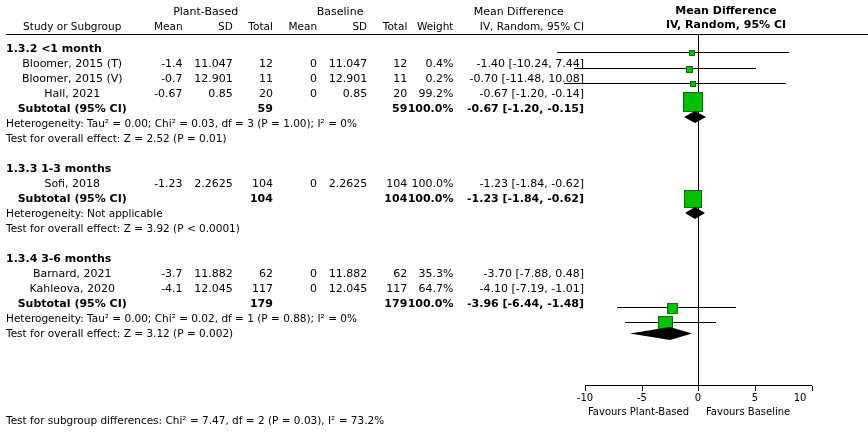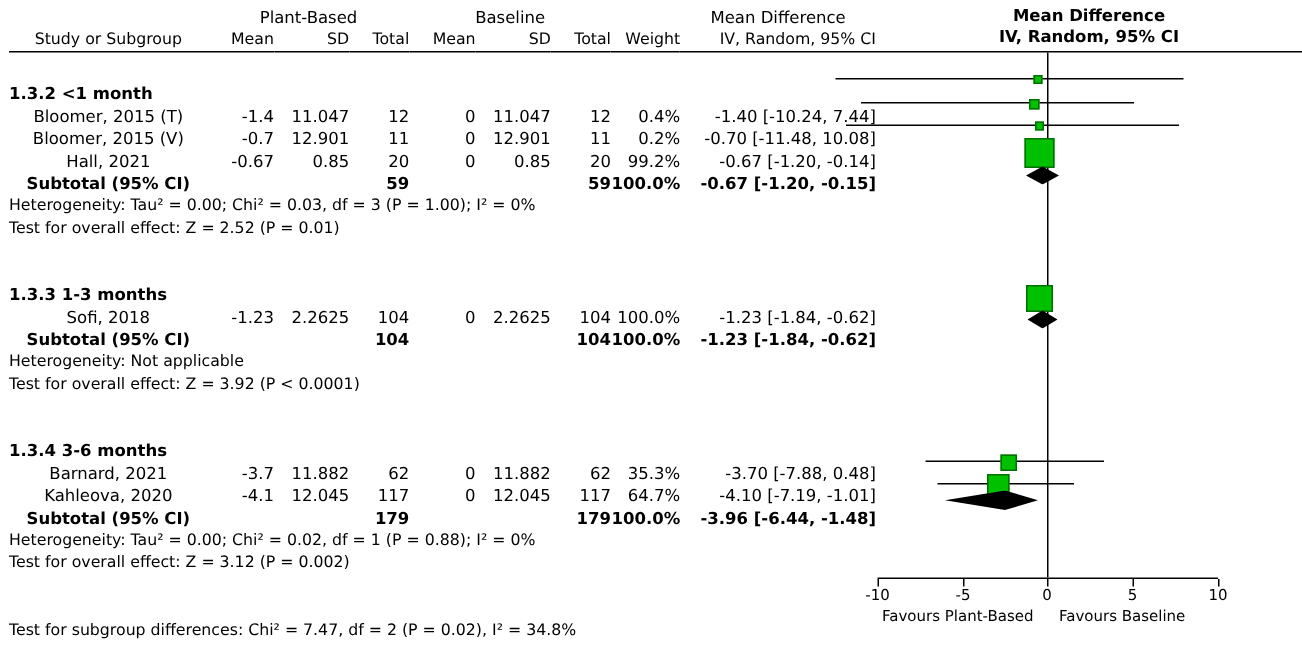--- a/index.html
+++ b/index.html
@@ -51,21 +51,21 @@
     border-bottom: 1px solid #000;
   }
   .c-study { width: 132px; text-align: center; }
   .c-num   { text-align: right; }
   .w-mean  { width: 44px; }
   .w-sd    { width: 50px; margin-top: 25px; }
   .w-tot   { width: 40px; }
   .w-wt    { width: 46px; }
   .c-ci    { text-align: right; width: 130px; padding-right: 2px;}
   .row-sub td { font-weight: bold; }
-  .grp-label td { font-weight: bold; padding-top: 20px; }
+  .grp-label td { font-weight: bold; padding-top: 6px; }
   .spacer td { height: 9px; }
   .note { font-size: 10.5px; line-height: 15px; white-space: nowrap; }
 
   
   #plot {
     position: absolute;
     left: 584px;
     top: 0;
     width: 284px;
     height: 432px;
@@ -273,21 +273,21 @@
     </tr>
     <tr>
       <td class="note" colspan="9">Heterogeneity: Tau² = 0.00; Chi² = 0.02, df = 1 (P = 0.88); I² = 0%</td>
     </tr>
     <tr>
       <td class="note" colspan="9">Test for overall effect: Z = 3.12 (P = 0.002)</td>
     </tr>
   </tbody>
     </table>
 
-  <div class="footer-note">Test for subgroup differences: Chi² = 7.47, df = 2 (P = 0.02), I² = 34.8%</div>
+  <div class="footer-note">Test for subgroup differences: Chi² = 7.47, df = 2 (P = 0.03), I² = 73.2%</div>
 
   <div id="plot">
 
     <div class="plot-hdr" style="top:4px;">Mean Difference</div>
     <div class="plot-hdr" style="top:18px;">IV, Random, 95% CI</div>
 
     <div class="axisline" style="left:0px; top:34px; width:284px; height:1px;"></div>
 
     <div class="axisline" style="left:114px; top:35px; width:1px; height:350px;"></div>
 
@@ -325,19 +325,19 @@
     <div class="tick" style="left:1px; top:386px;"></div>
     <div class="tick" style="left:58px; top:386px;"></div>
     <div class="tick" style="left:114px; top:386px;"></div>
     <div class="tick" style="left:171px; top:386px;"></div>
     <div class="tick" style="left:228px; top:386px;"></div>
 
     <div class="ticklabel" style="left:-19px; top:392px;">-10</div>
     <div class="ticklabel" style="left:38px; top:392px;">-5</div>
     <div class="ticklabel" style="left:94px; top:392px;">0</div>
     <div class="ticklabel" style="left:151px; top:392px;">5</div>
-    <div class="ticklabel" style="left:208px; top:392px;">10</div>
+    <div class="ticklabel" style="left:196px; top:392px;">10</div>
 
     <div class="favours" style="left:4px; top:406px;">Favours Plant-Based</div>
     <div class="favours" style="left:122px; top:406px;">Favours Baseline</div>
   </div>
 
 </div>
 
 </body></html>

